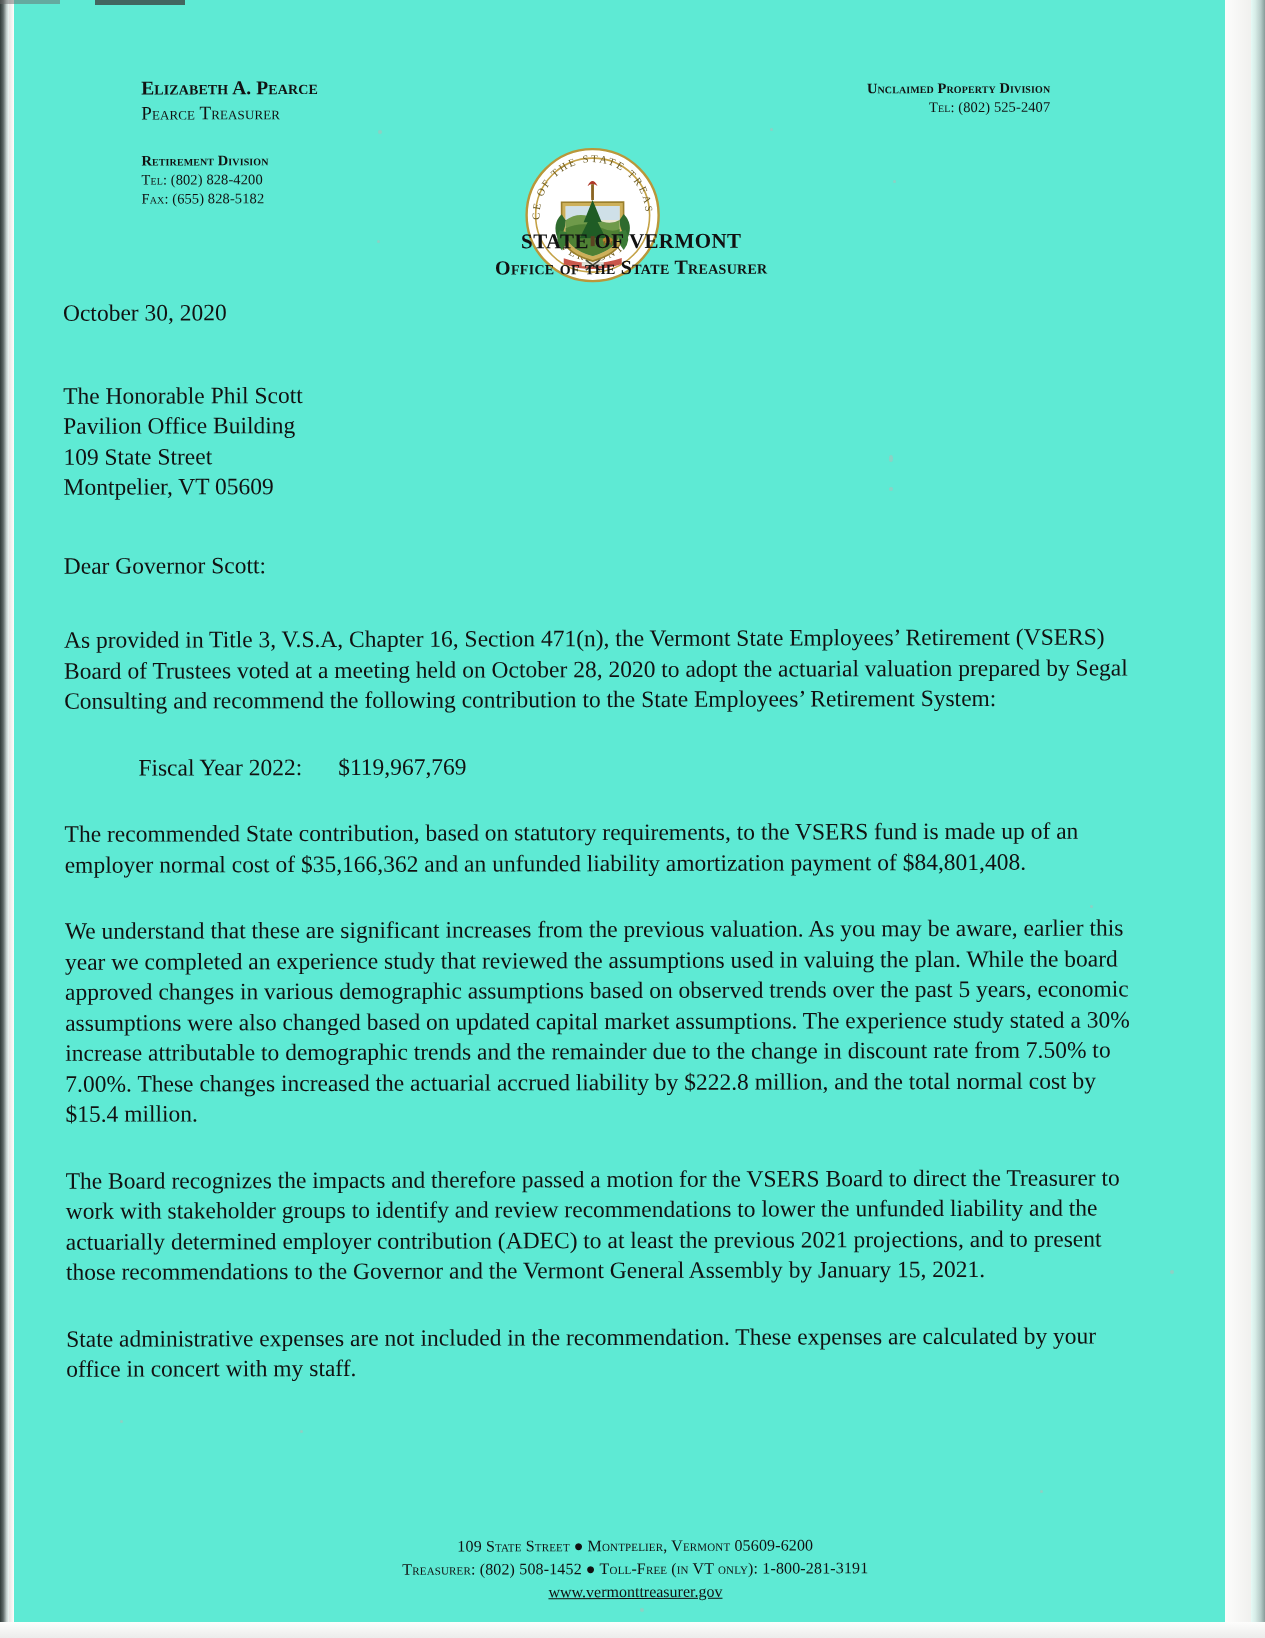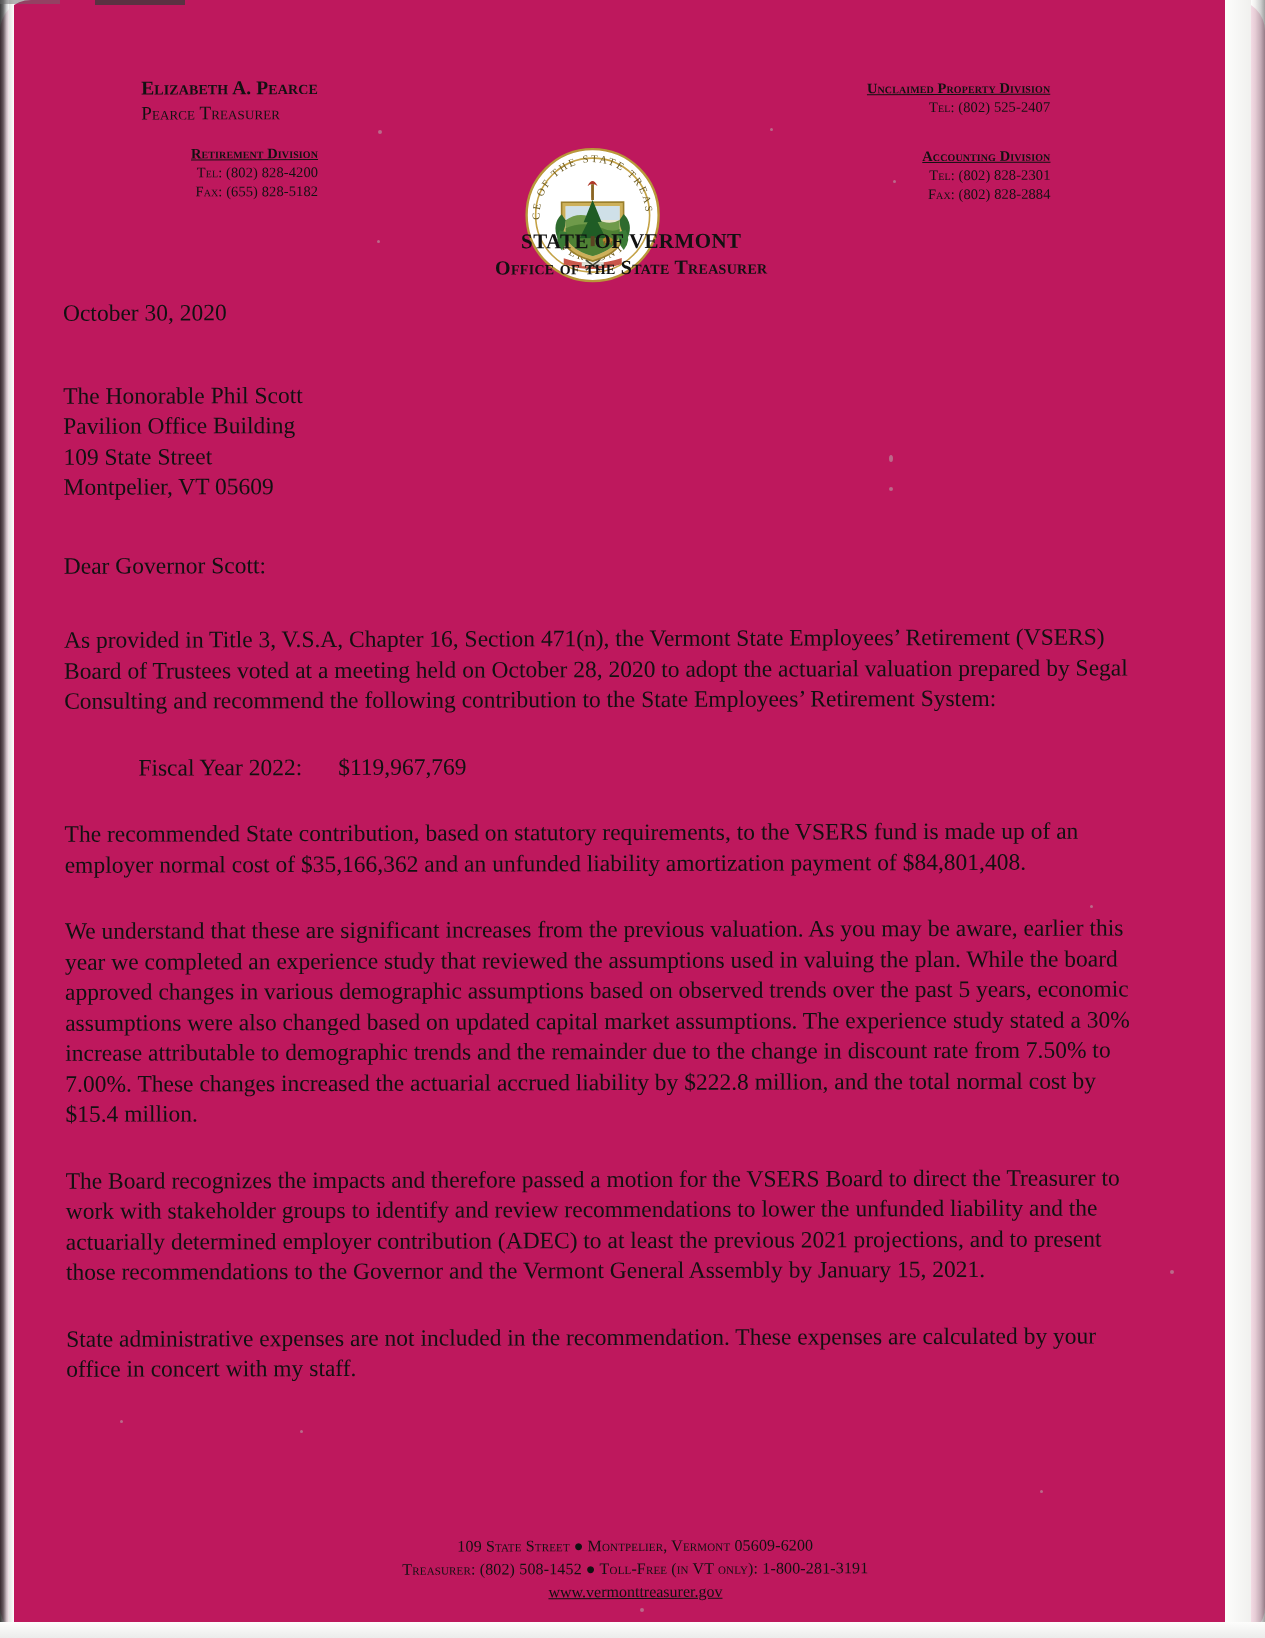--- a/index.html
+++ b/index.html
@@ -13,22 +13,21 @@
     position: relative;
     font-family: "Liberation Serif", "DejaVu Serif", serif;
     color: #111111;
     overflow: hidden;
   }
 
   
   .page {
     position: absolute;
     inset: 0;
-    background: #be185d;
-    border-radius: 31px;
+    background: #5eead4;
   }
   .scan-edge-left {
     position: absolute;
     left: 0; top: 0; bottom: 0;
     width: 9px;
     background: linear-gradient(to right, #2b2b2b 0%, #5d5d5d 35%, #c9c9c9 72%, #fbfbfa 100%);
     opacity: .92;
   }
   .scan-edge-left2 {
     position: absolute;
@@ -115,28 +114,27 @@
     font-weight: normal;
     font-size: 19px;
     line-height: 25px;
     white-space: nowrap;
   }
   .lh-div-head {
     font-weight: bold;
     font-size: 14.5px;
     line-height: 19px;
     white-space: nowrap;
-    text-decoration: underline;
   }
   .lh-line {
     font-size: 14.5px;
     line-height: 19px;
     white-space: nowrap;
   }
-  .lh-block-2 { margin-top: 19px; text-align: right; }
+  .lh-block-2 { margin-top: 26px; }
   .lh-block-r2 { margin-top: 30px; }
 
   
   .seal-wrap {
     position: absolute;
     left: 519px;
     top: 66px;
     width: 150px;
     height: 146px;
   }
@@ -239,25 +237,20 @@
           <div class="lh-line sc">Tel: (802) 828-4200</div>
           <div class="lh-line sc">Fax: (655) 828-5182</div>
         </div>
       </div>
 
       <div class="lh-right">
         <div>
           <div class="lh-div-head sc">Unclaimed Property Division</div>
           <div class="lh-line sc">Tel: (802) 525-2407</div>
         </div>
-        <div class="lh-block-r2">
-          <div class="lh-div-head sc">Accounting Division</div>
-          <div class="lh-line sc">Tel: (802) 828-2301</div>
-          <div class="lh-line sc">Fax: (802) 828-2884</div>
-        </div>
       </div>
 
       <div class="seal-wrap">
         <svg viewBox="0 0 150 150" width="150" height="150" aria-hidden="true">
           <defs>
             <path id="arcTop" d="M 22,75 A 53,53 0 0 1 128,75"></path>
             <path id="arcBot" d="M 29,75 A 46,46 0 0 0 121,75"></path>
           </defs>
 
           <circle cx="75" cy="75" r="66" fill="#ffffff" stroke="#b9973a" stroke-width="2.4"></circle>

